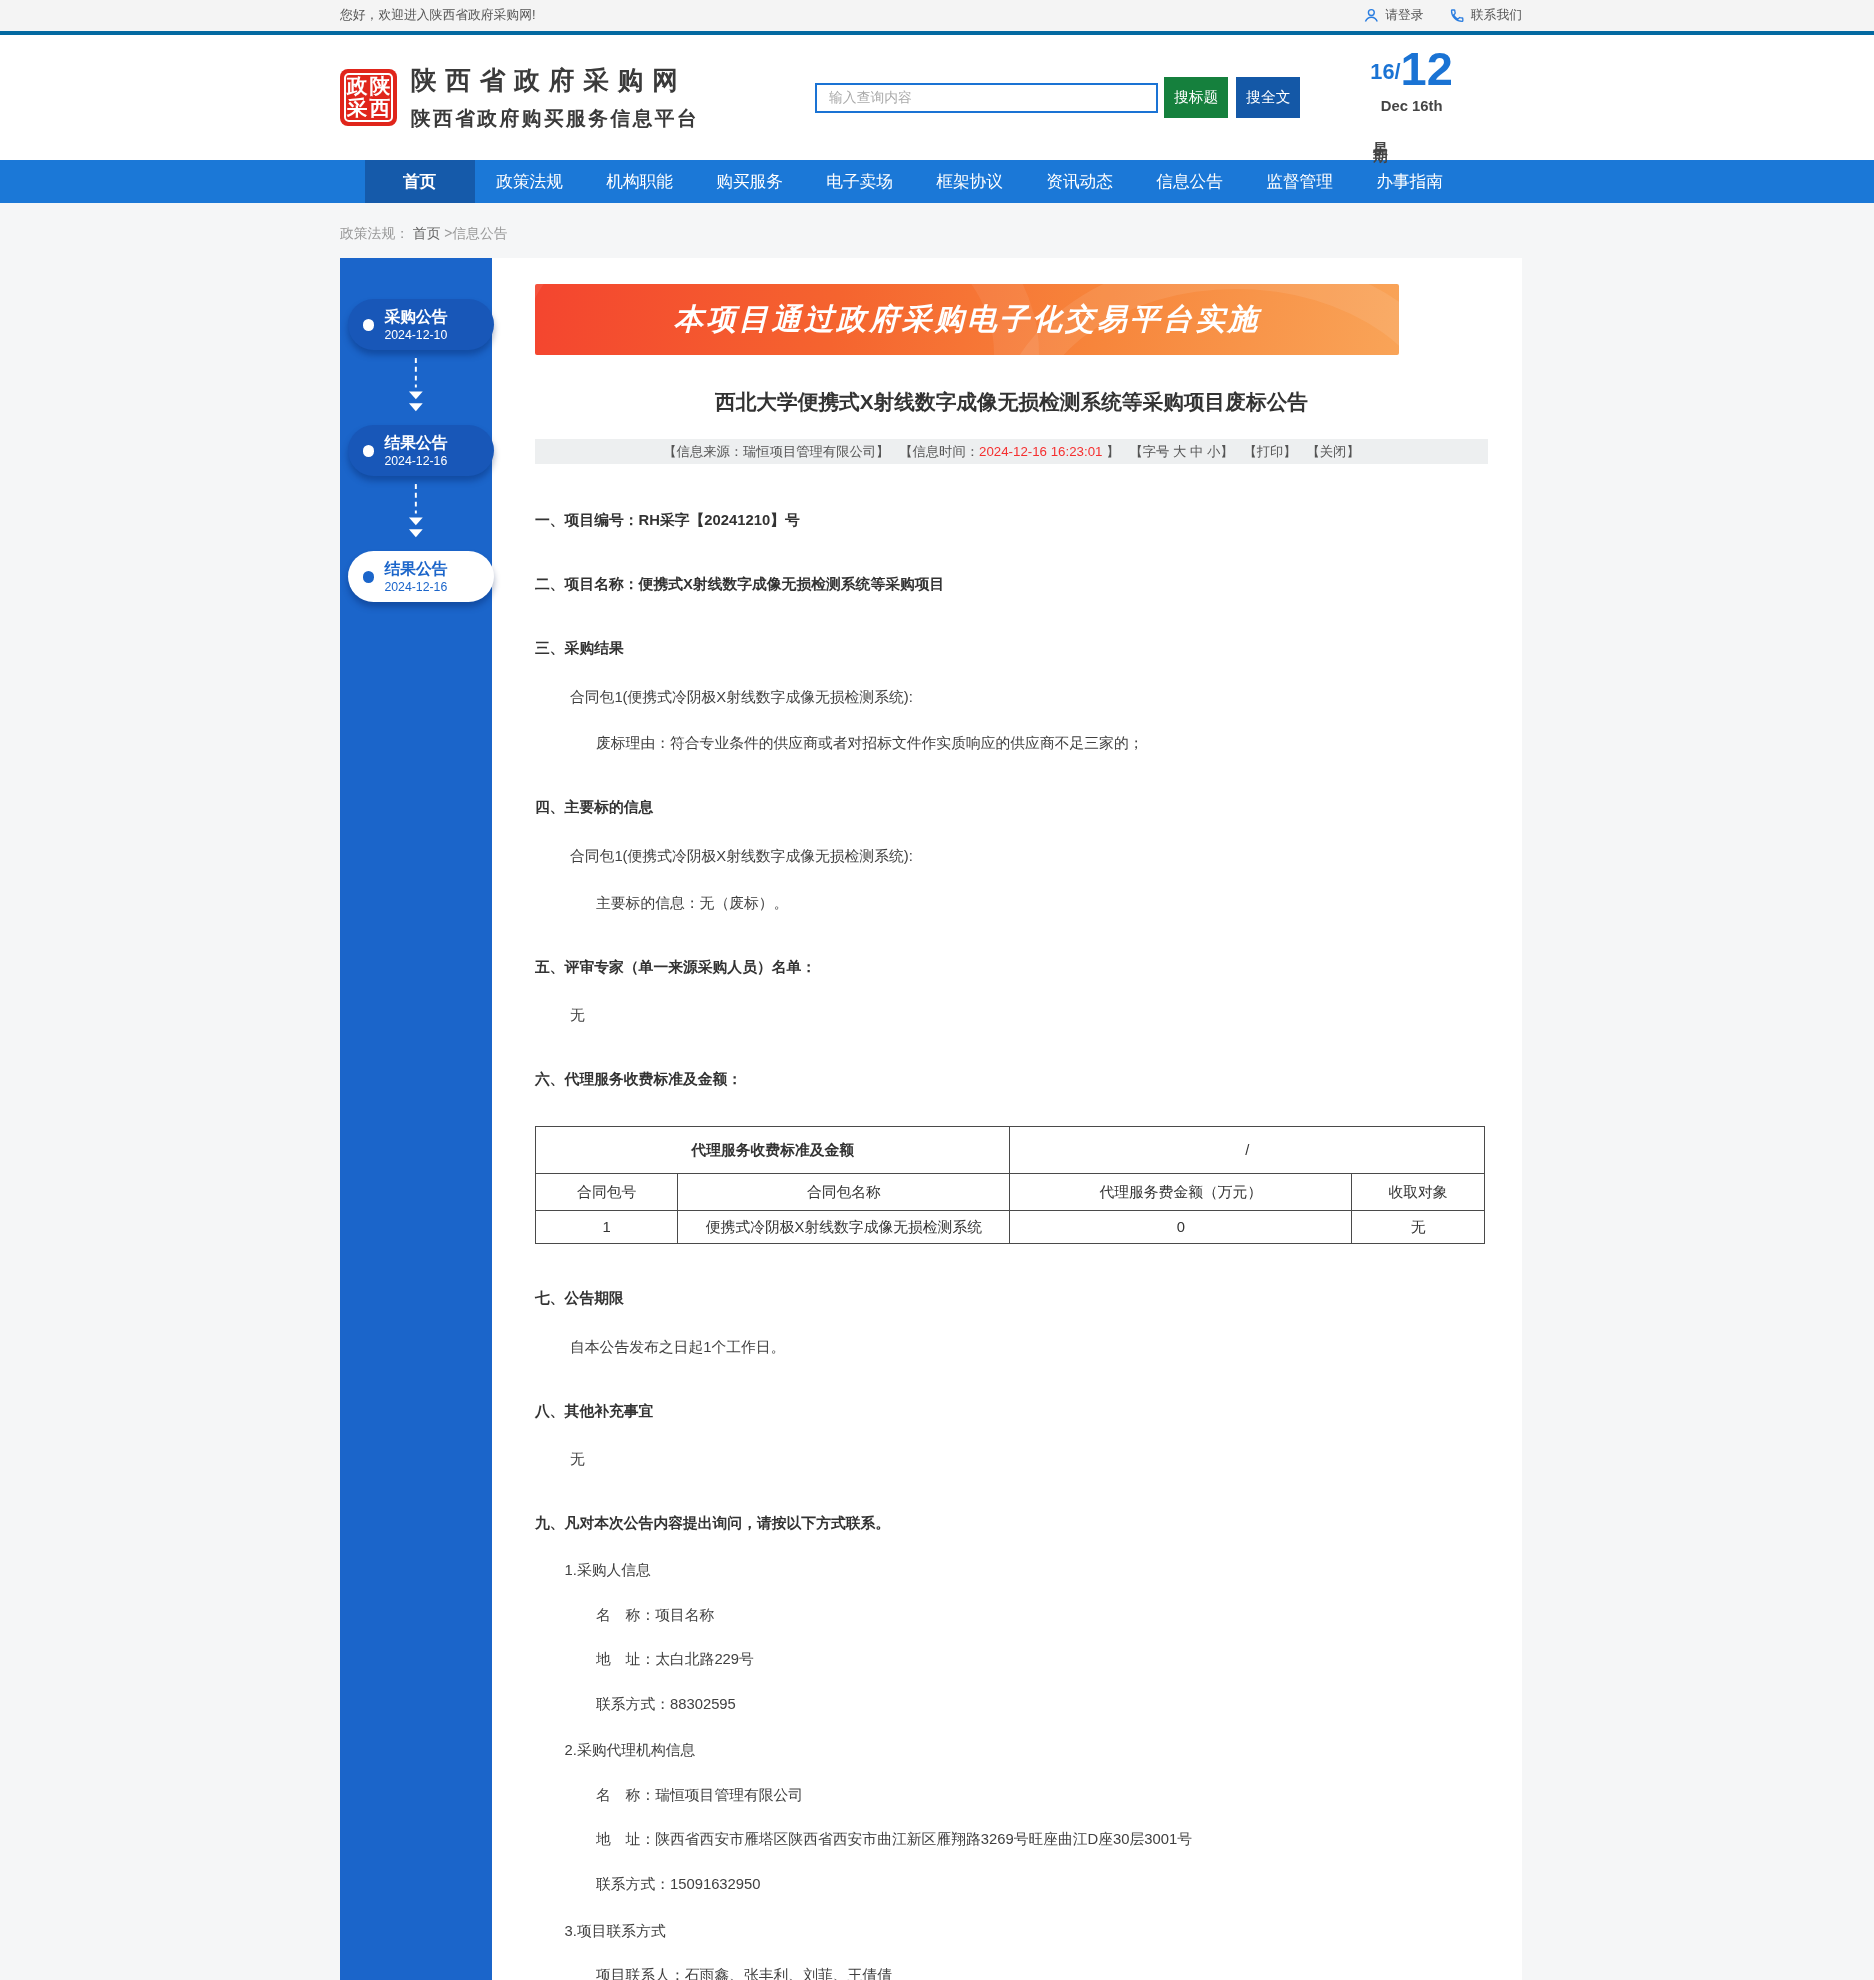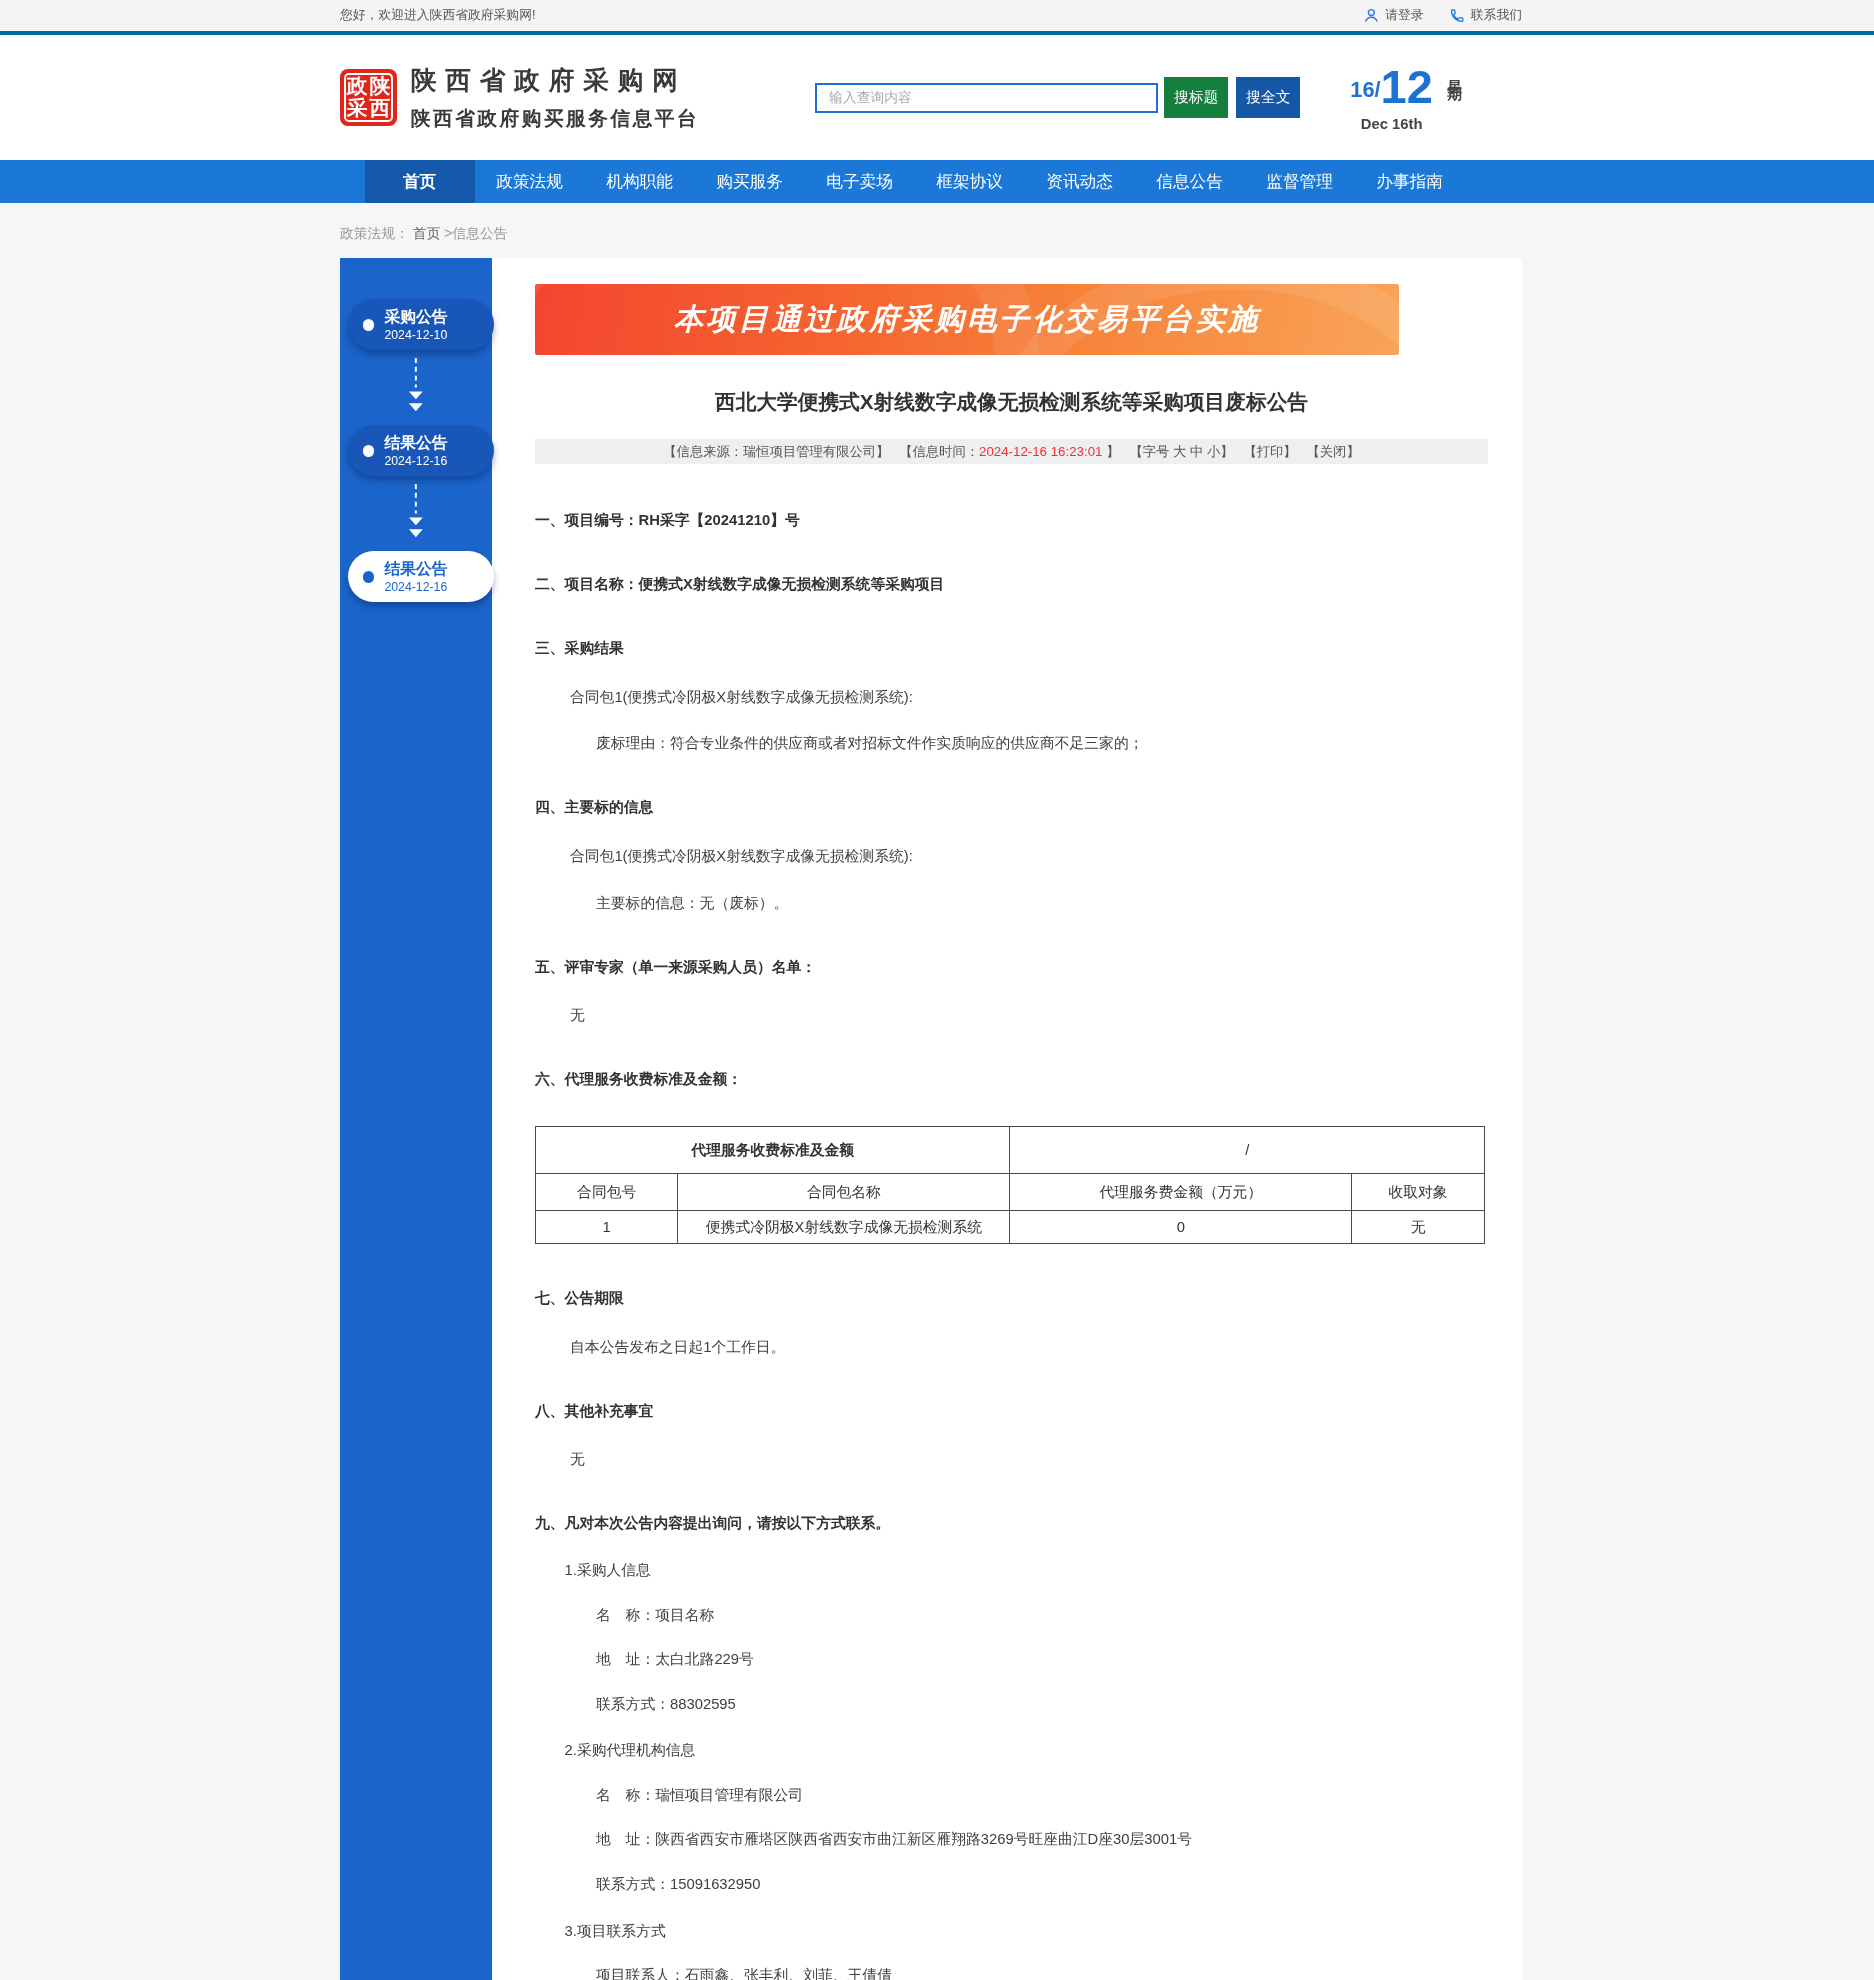--- a/index.html
+++ b/index.html
@@ -21,21 +21,21 @@
              grid-template-columns:1fr 1fr; place-items:center; color:#fff; font-weight:bold; font-size:20.7px; line-height:1; }
   .logo-text { margin-left:13.8px; }
   .logo-title { font-size:25.6px; font-weight:bold; color:#3a3a3a; letter-spacing:8.9px; white-space:nowrap; }
   .logo-sub { font-size:19.7px; font-weight:bold; color:#3a3a3a; letter-spacing:2.5px; margin-top:6.9px; white-space:nowrap; }
   .search { margin-left:116px; display:flex; align-items:center; }
   .search input { width:343px; height:30px; border:2px solid #1a73d4; padding:0 11.8px; font-size:13.8px; color:#333; outline:none; }
   .search input::placeholder { color:#a9a9a9; }
   .sbtn { height:41px; padding:0 9.9px; color:#fff; font-size:14.8px; border:none; cursor:pointer; white-space:nowrap; }
   .sbtn.title { background:#15803d; margin-left:5.9px; }
   .sbtn.full  { background:#1458a7; margin-left:7.9px; }
-  .dateblock { margin-left:50px; display:flex; align-items:flex-start; gap:11.8px; }
+  .dateblock { margin-left:70px; display:flex; align-items:flex-start; gap:11.8px;flex-direction:column; }
   .date-nums { text-align:center; }
   .date-line { display:flex; align-items:flex-start; justify-content:center; color:#1a73d4; font-weight:bold; }
   .day-prefix { font-size:21.7px; margin-top:13.8px; }
   .month-big { font-size:47px; line-height:1; }
   .date-en { font-size:14.8px; font-weight:bold; color:#444; margin-top:5.9px; }
   .weekday { writing-mode:vertical-rl; font-size:14.8px; font-weight:bold; color:#444; letter-spacing:6.9px; margin-top:3.9px; }
 
   
   .nav { height:43px; background:#1b78d7; }
   .nav .inner { display:flex; padding-left:24.6px; height:100%; }

